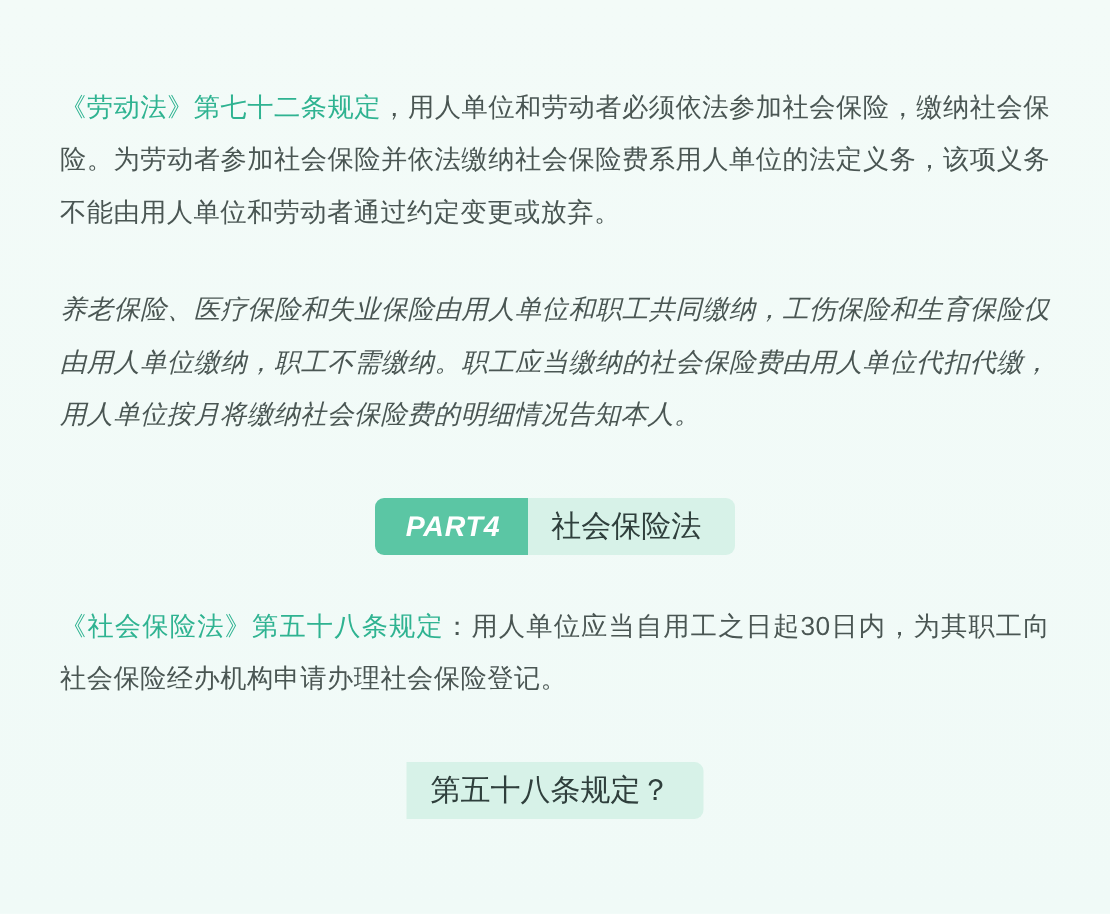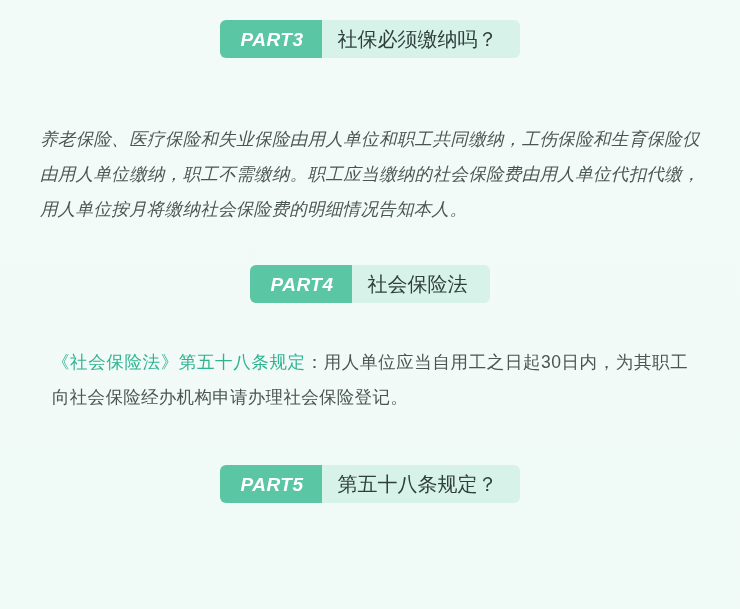--- a/index.html
+++ b/index.html
@@ -69,49 +69,47 @@
   }
   .sp-2 { height: 30px; }
   .sp-3 { height: 34px; }
   .sp-4 { height: 38px; }
 </style>
 </head>
 <body>
 
 <div class="page">
 
-  <div class="part-heading">
-    <div class="part-badge">PART3</div>
-    <div class="part-title">社保必须缴纳吗？</div>
-  </div>
 
   <div class="sp-3"></div>
 
+  <p class="para" style="margin:0;">
+    <span class="law">《劳动法》第七十二条规定</span><span>，用人单位和劳动者必须依法参加社会保险，缴纳社会保险。为劳动者参加社会保险并依法缴纳社会保险费系用人单位的法定义务，该项义务不能由用人单位和劳动者通过约定变更或放弃。</span>
+  </p>
 
   <div class="sp-2"></div>
 
   <p class="para" style="margin:0;font-style:italic;">
     <span>养老保险、医疗保险和失业保险由用人单位和职工共同缴纳，工伤保险和生育保险仅由用人单位缴纳，职工不需缴纳。职工应当缴纳的社会保险费由用人单位代扣代缴，用人单位按月将缴纳社会保险费的明细情况告知本人。</span>
   </p>
 
   <div class="sp-4"></div>
 
   <div class="part-heading">
     <div class="part-badge">PART4</div>
     <div class="part-title">社会保险法</div>
   </div>
 
   <div class="sp-2"></div>
 
-  <p class="para" style="margin:12px;">
+  <p class="para" style="margin:0;">
     <span class="law">《社会保险法》第五十八条规定</span><span>：用人单位应当自用工之日起30日内，为其职工向社会保险经办机构申请办理社会保险登记。</span>
   </p>
 
   <div class="sp-4"></div>
 
   <div class="part-heading">
-    <div class="part-badge">PART5</div>
     <div class="part-title">第五十八条规定？</div>
   </div>
 
   <div class="sp-2"></div>
 
 </div>
 
 </body></html>

